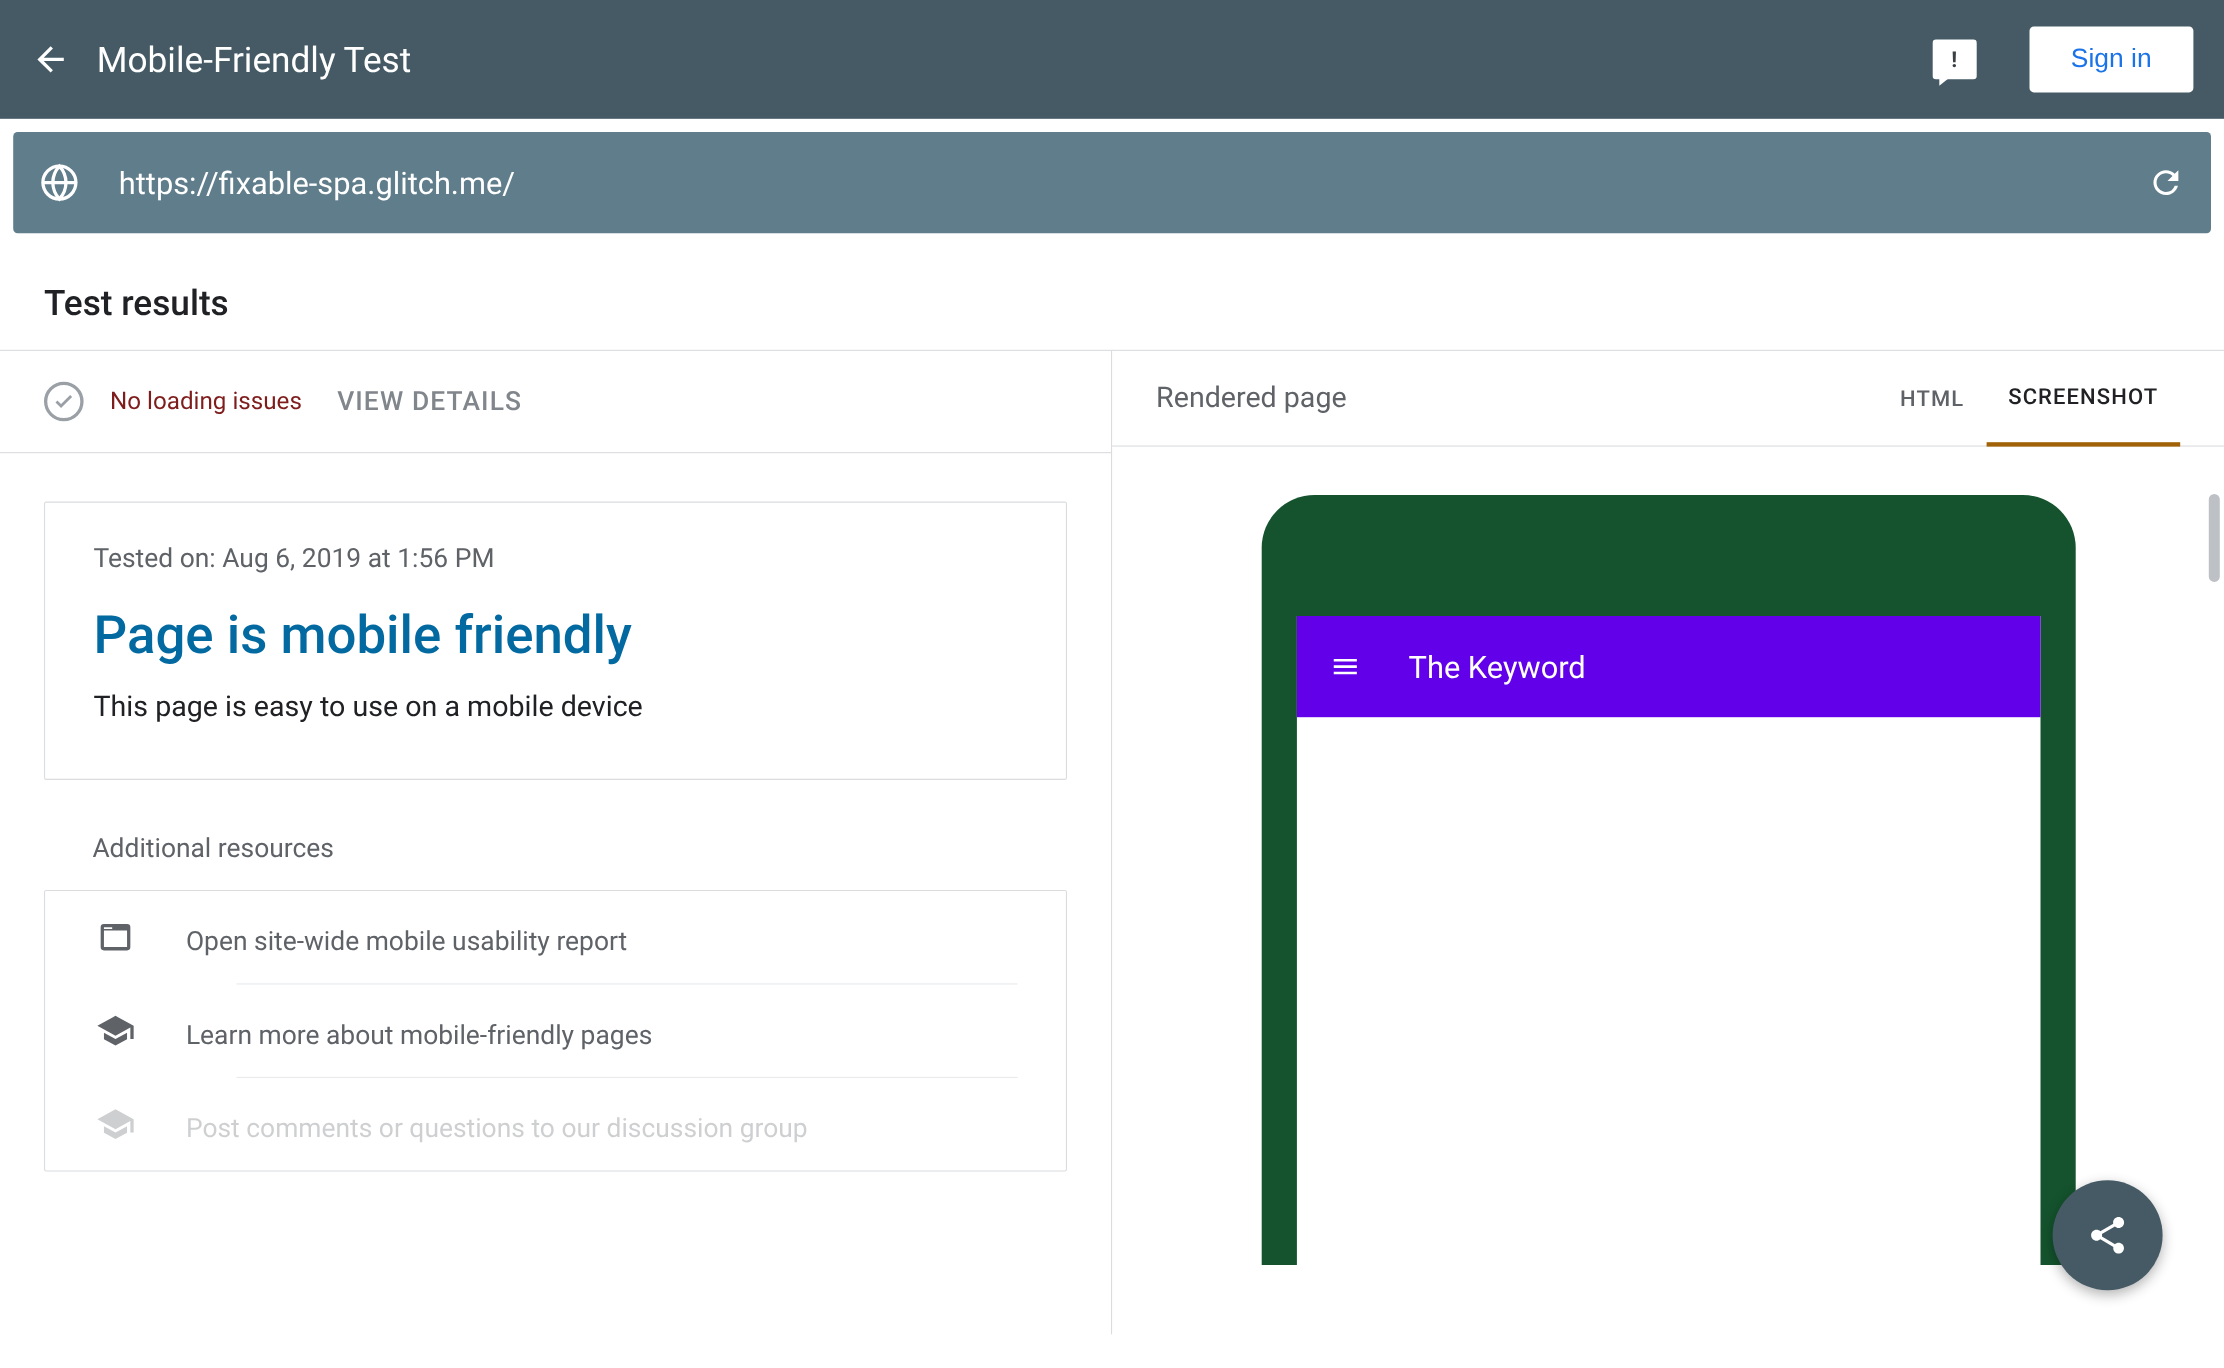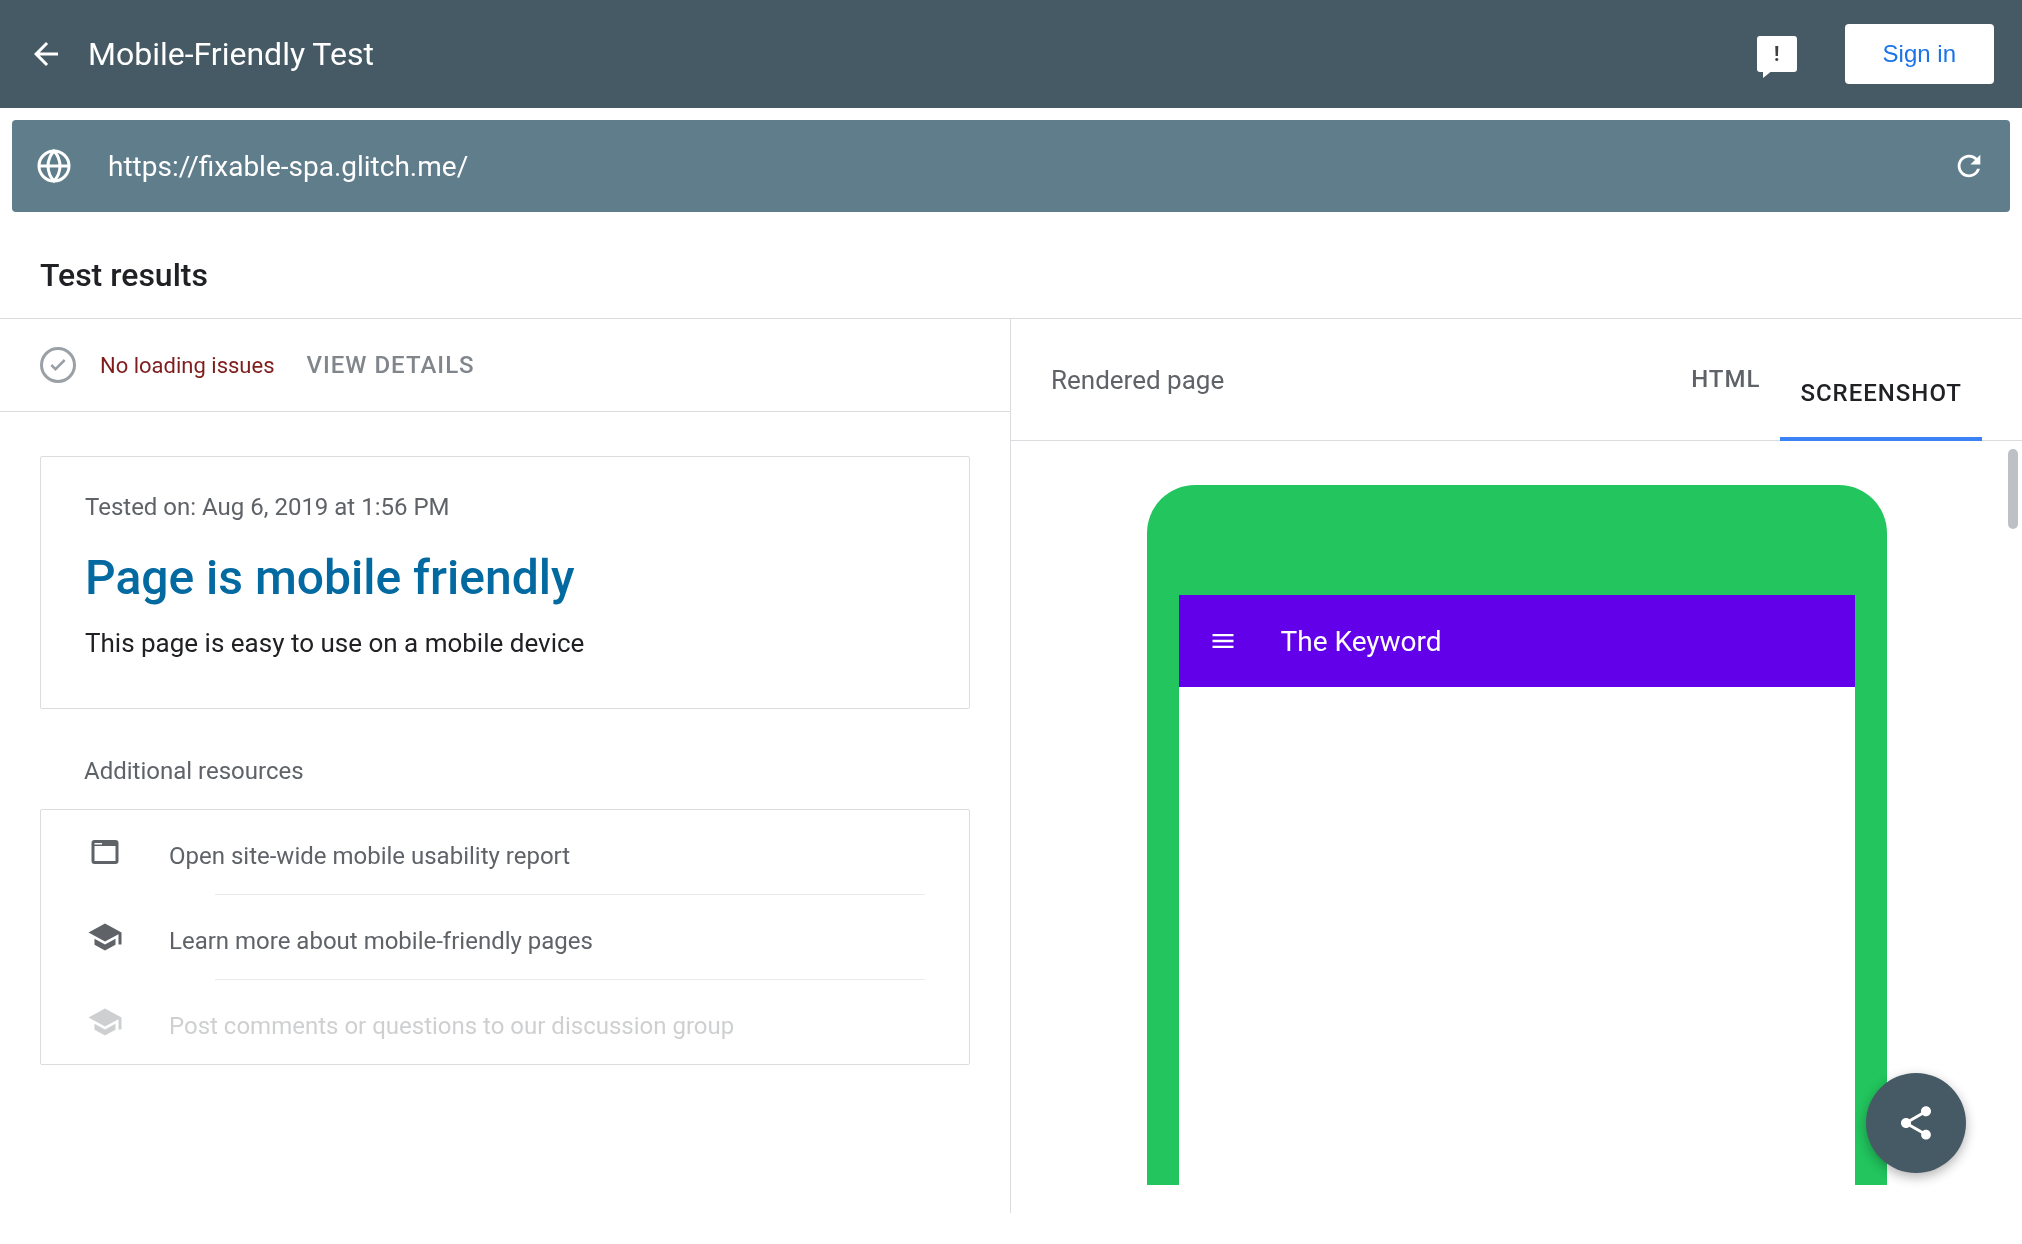--- a/index.html
+++ b/index.html
@@ -38,24 +38,24 @@
     .resources-title { color: #5f6368; font-size: 24px; margin: 48px 40px 24px 84px; }
     .resources-card { background: #fff; margin: 0 40px; border: 1px solid #dadce0; border-radius: 2px; }
     .resource-row { display: flex; align-items: flex-end; padding: 24px 44px; gap: 44px; cursor: pointer; }
     .resource-row:first-child { border-bottom: none; }
     .resource-divider { height: 1px; background: #e8eaed; margin-left: 174px; margin-right: 44px; }
     .resource-icon { color: #5f6368; width: 40px; display: flex; justify-content: center; }
     .resource-text { color: #5f6368; font-size: 24px; }
     
     .right-header { display: flex; align-items: center; padding: 28px 40px; border-bottom: 1px solid #dadce0; }
     .rendered-label { color: #5f6368; font-size: 26px; flex: 1; }
-    .tab { color: #5f6368; font-size: 24px; font-weight: 500; letter-spacing: 1px; padding: 0 20px 30px 20px; cursor: pointer; position: relative; margin-bottom: -29px;}
-    .tab.active { color: #202124; border-bottom: 4px solid #3b82f6; margin-top: 32px; }
+    .tab { color: #5f6368; font-size: 20px; font-weight: 500; letter-spacing: 1px; padding: 0 20px 30px 20px; cursor: pointer; position: relative; margin-bottom: -29px;}
+    .tab.active { color: #202124; border-bottom: 4px solid #a16207; }
     
-    .phone-preview { margin: 44px auto 0 auto; width: 740px; background: #22c55e; border-radius: 48px 48px 0 0; padding: 110px 32px 0 32px; height: 700px; overflow: hidden;}
+    .phone-preview { margin: 44px auto 0 auto; width: 740px; background: #14532d; border-radius: 48px 48px 0 0; padding: 110px 32px 0 32px; height: 700px; overflow: hidden;}
     .phone-screen { background: #fff; height: 100%; }
     .phone-appbar { background: #6200ea; height: 92px; display: flex; align-items: center; padding: 0 30px; gap: 44px; }
     .hamburger { color: #fff; display: flex; }
     .phone-title { color: #fff; font-size: 28px; font-weight: 400; }
     
     .fab { position: absolute; bottom: 40px; right: 56px; width: 100px; height: 100px; border-radius: 50%; background: #455a64; display: flex; align-items: center; justify-content: center; cursor: pointer; box-shadow: 0 4px 12px rgba(0,0,0,0.3); }
     
     .scroll-thumb { position: absolute; right: 4px; top: 130px; width: 10px; height: 80px; background: #bdc1c6; border-radius: 5px; }
 
     svg { display: block; }

